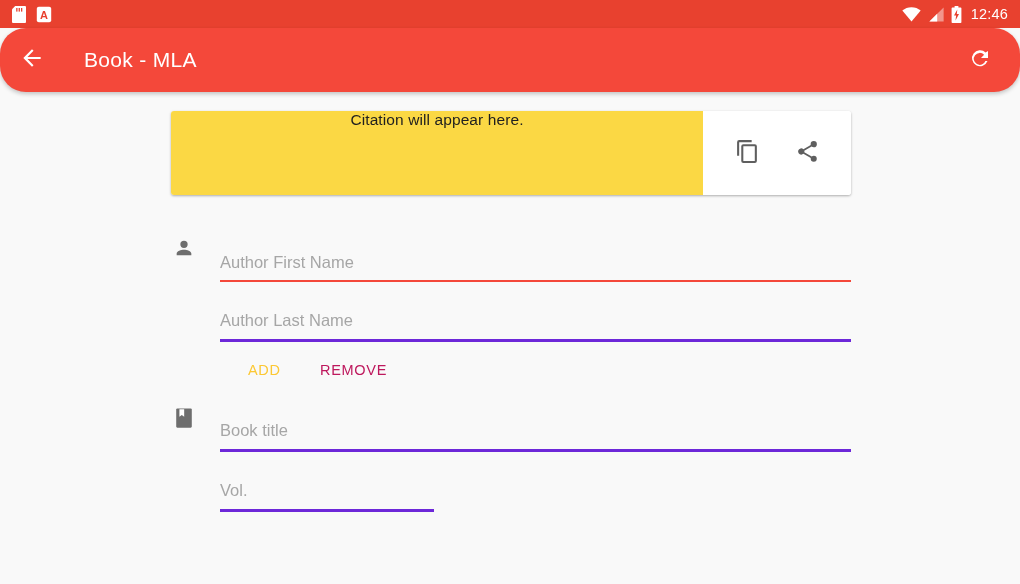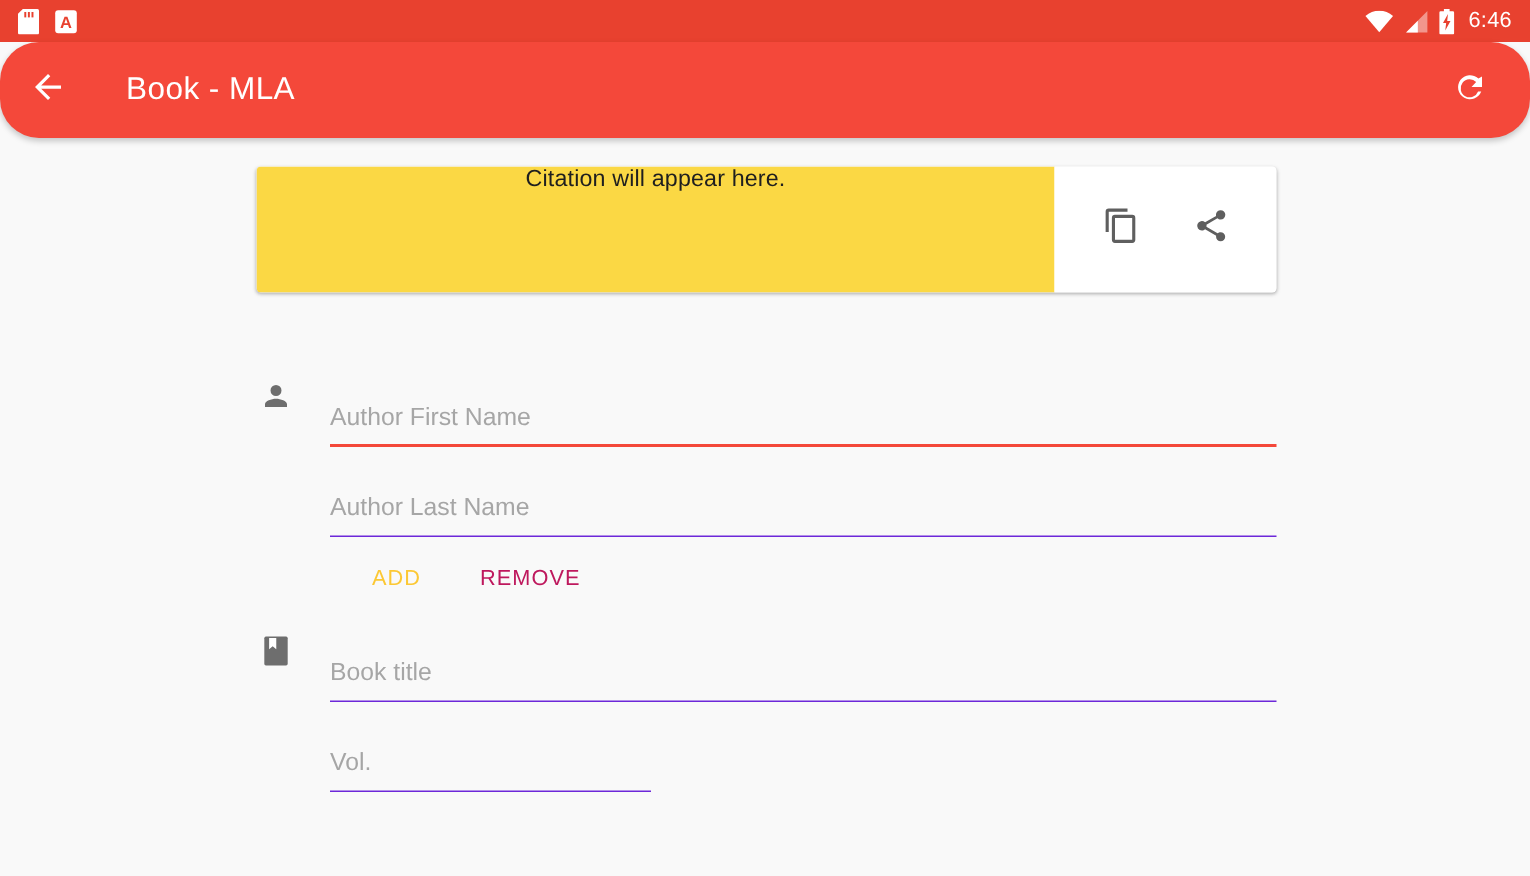--- a/index.html
+++ b/index.html
@@ -146,21 +146,21 @@
     align-items: center;
     justify-content: center;
     cursor: pointer;
     border-radius: 50%;
   }
 
   
   .form {
     position: absolute;
     left: 0;
-    top: 146px;
+    top: 130px;
     width: 1020px;
   }
   .field-row {
     position: relative;
     display: flex;
     align-items: flex-end;
     height: 60px;
   }
   .field-icon {
     position: absolute;
@@ -185,21 +185,21 @@
   .field-input.half  { width: 214px; }
   .underline-input {
     width: 100%;
     border: none;
     outline: none;
     background: transparent;
     font-family: "Liberation Sans", sans-serif;
     font-size: 16.5px;
     color: #2b2b2b;
     padding: 0 0 9px 0;
-    border-bottom: 1px solid #6d28d9;
+    border-bottom: 3px solid #6d28d9;
     box-sizing: border-box;
   }
   .underline-input.focused {
     border-bottom: 2px solid #f4483a;
     padding-bottom: 8px;
   }
   .underline-input::placeholder {
     color: #a6a6a6;
     opacity: 1;
   }
@@ -258,21 +258,21 @@
           <path d="M15.6 0.4 V14.6 H1.4 Z" fill="#ffffff" opacity="0.45"></path>
           <path d="M9.2 6.8 V14.6 H1.4 Z" fill="#ffffff"></path>
         </svg>
       </span>
       <span class="sb-icon">
         <svg width="11" height="17" viewBox="0 0 11 17">
           <path d="M3.6 0 H7.4 V1.5 H9.6 a0.8 0.8 0 0 1 0.8 0.8 V16.2 a0.8 0.8 0 0 1 -0.8 0.8 H1.4 a0.8 0.8 0 0 1 -0.8 -0.8 V2.3 a0.8 0.8 0 0 1 0.8 -0.8 H3.6 Z" fill="#ffffff"></path>
           <path d="M6.3 3.4 L3.0 9.4 H5.1 L4.5 14.4 L8.0 8.0 H5.8 Z" fill="#e8412f"></path>
         </svg>
       </span>
-      <span class="status-time">6:46</span>
+      <span class="status-time">12:46</span>
     </div>
   </div>
 
   <div class="app-bar">
     <div class="back-btn">
       <span>
         <svg width="26" height="26" viewBox="0 0 24 24">
           <path d="M20 11H7.8l5.6-5.6L12 4l-8 8 8 8 1.4-1.4L7.8 13H20z" fill="#ffffff"></path>
         </svg>
       </span>

